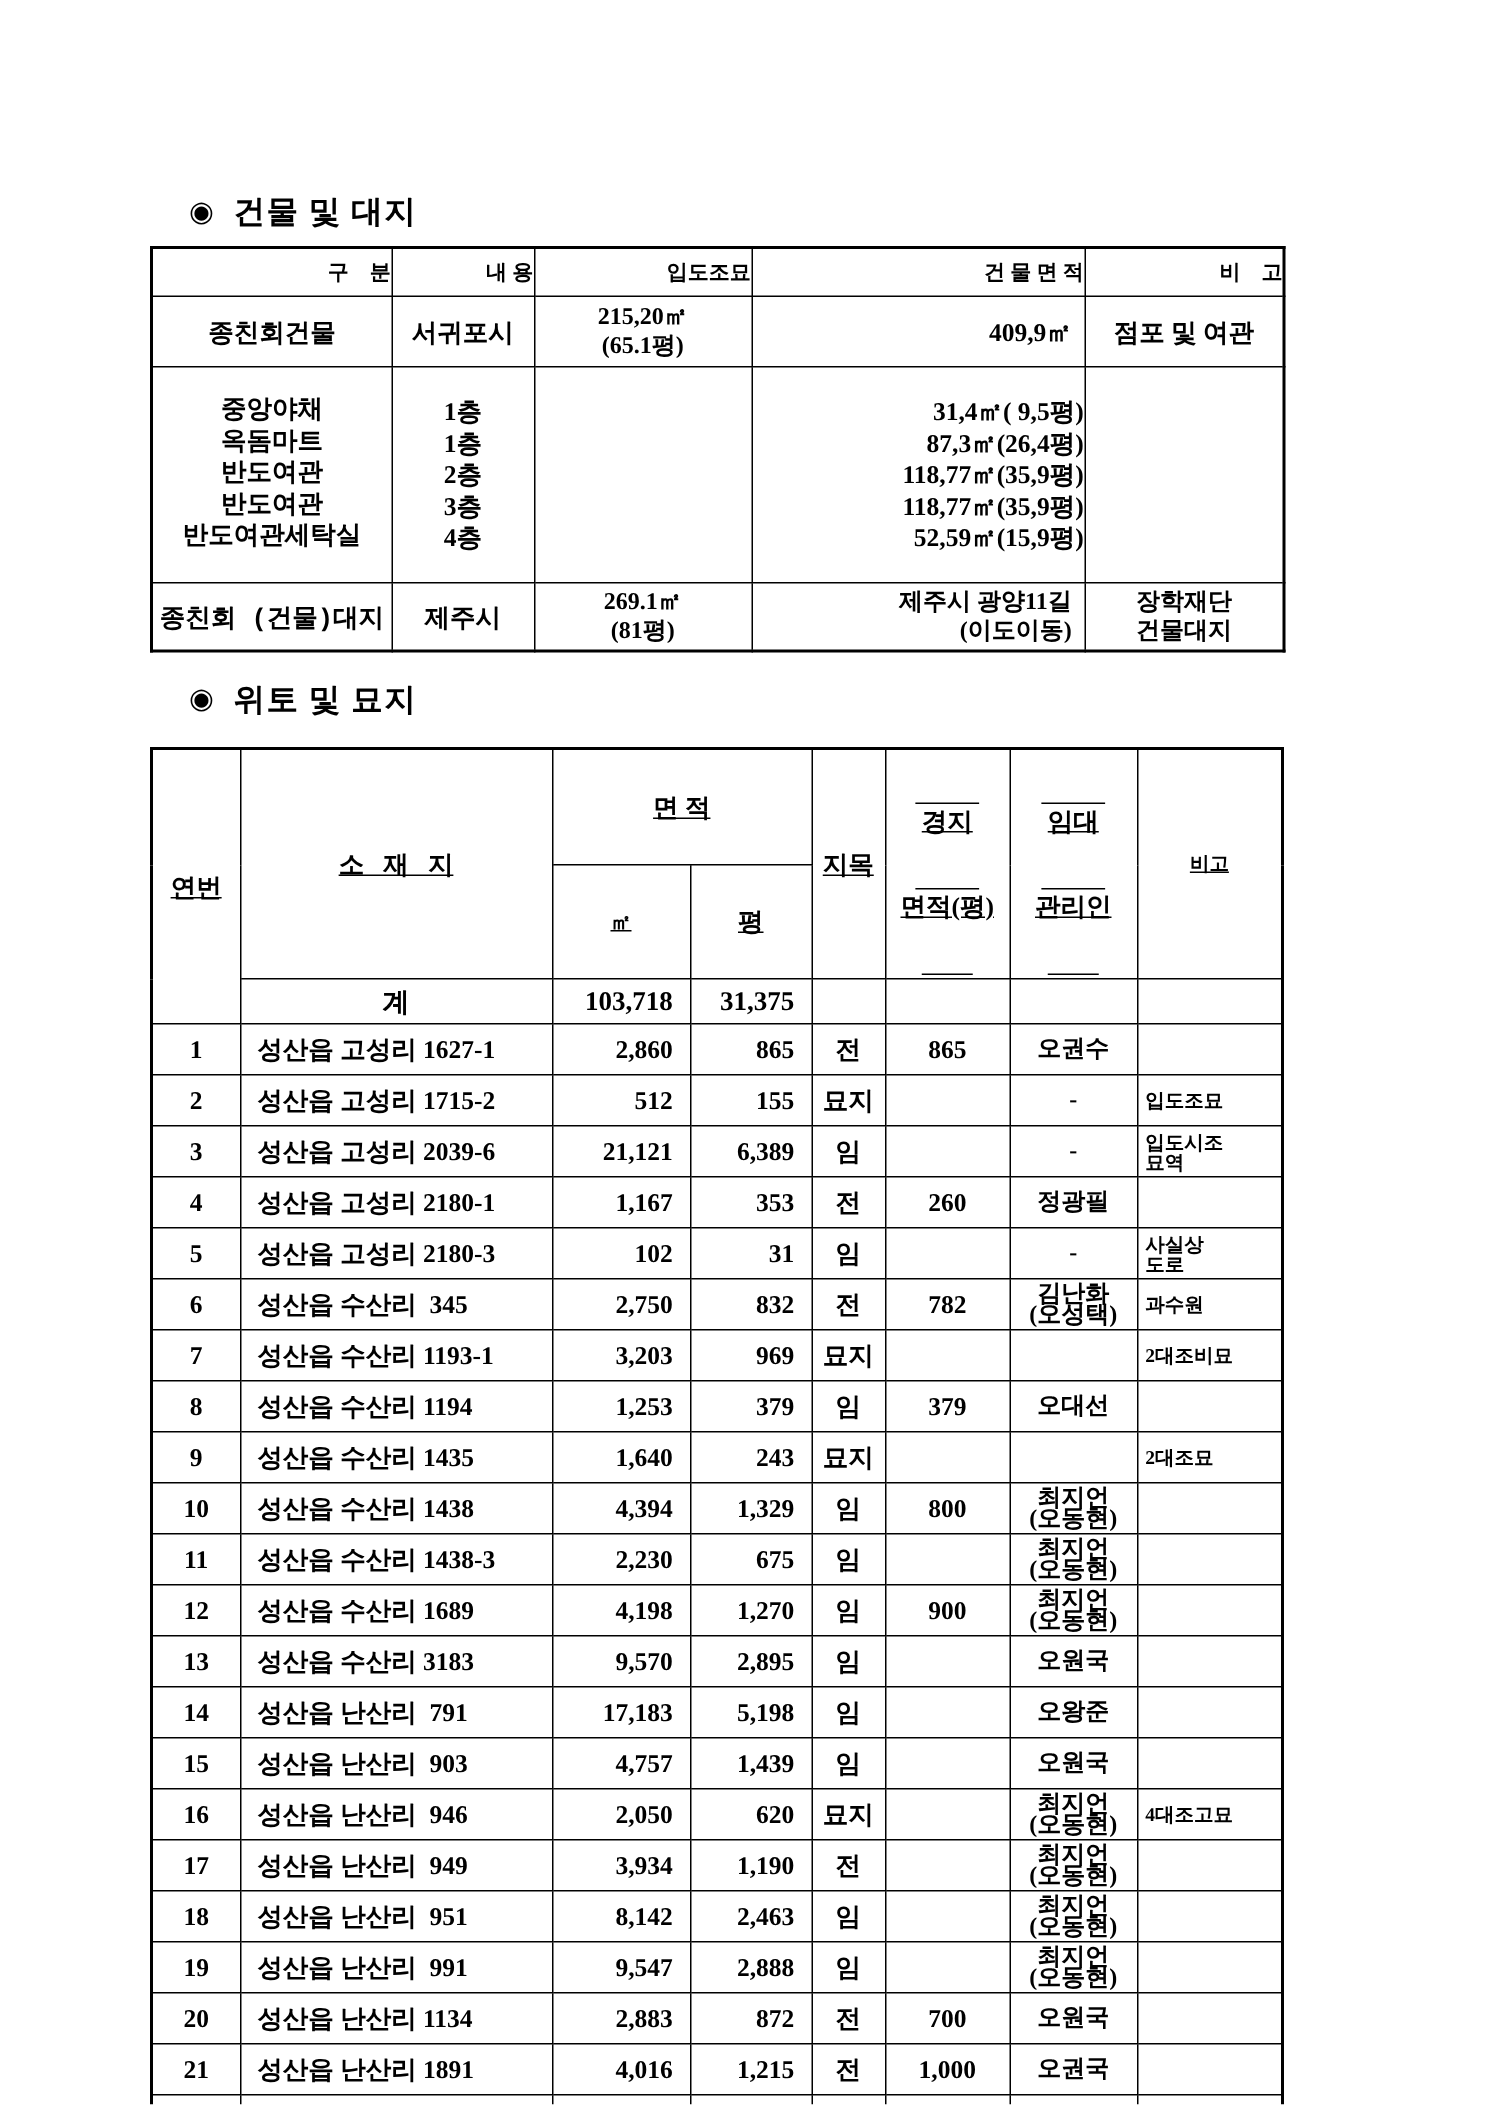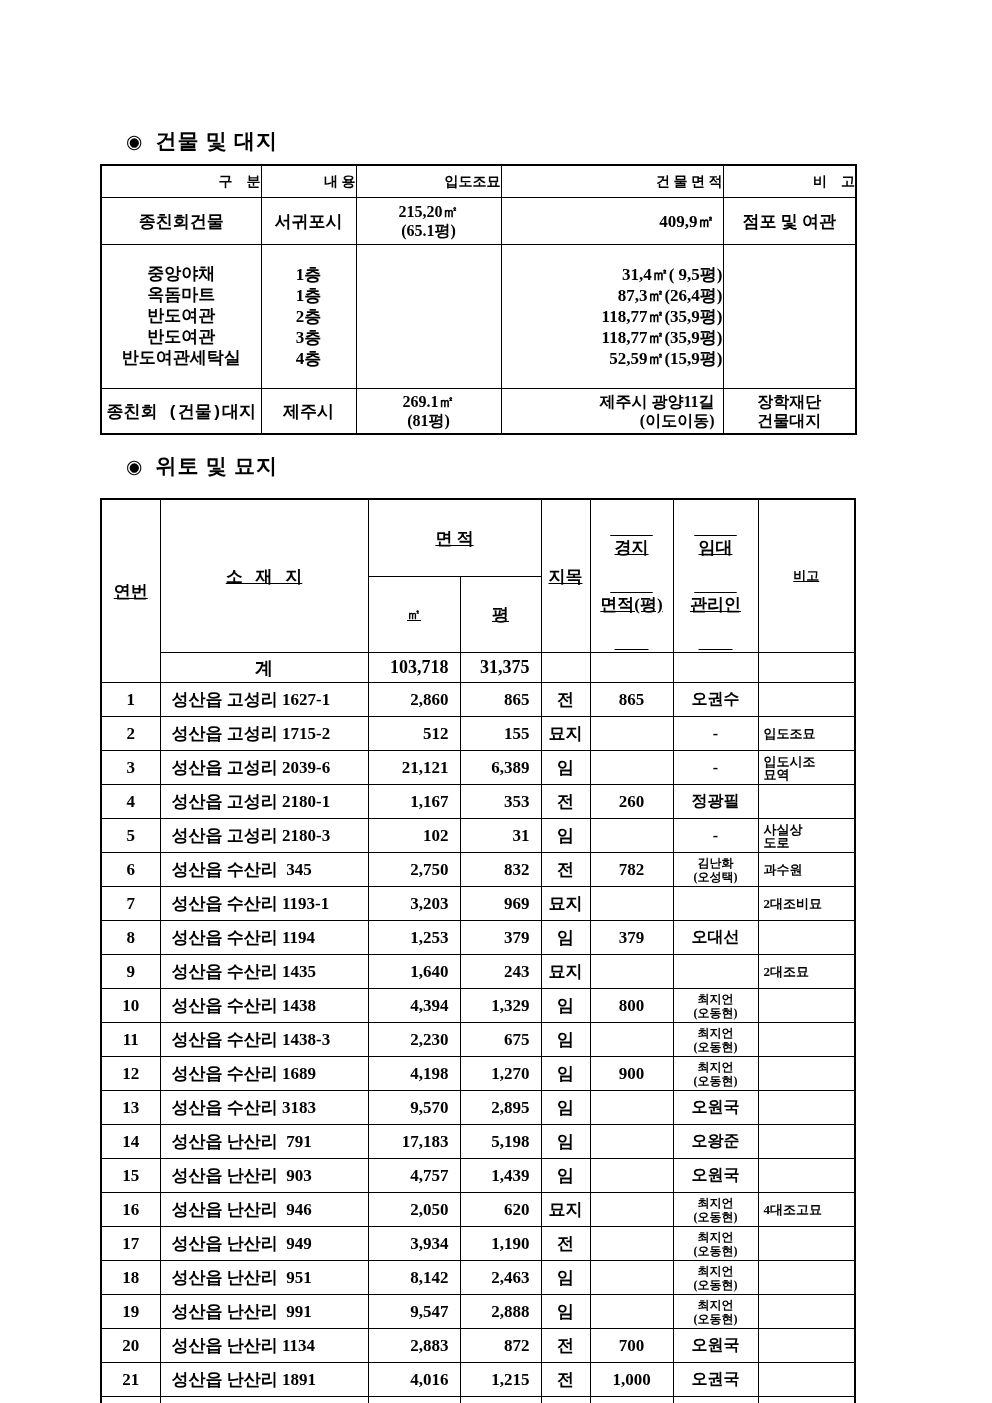--- a/index.html
+++ b/index.html
@@ -38,21 +38,21 @@
   .t2 .h-unit{font-size:14px;}
   .t2 .h-note{font-size:13px;}
   .t2 .h-twoline{line-height:19px;font-size:17px;}
   .t2 .row-total td{height:29px;font-size:18px;}
   .t2 td{height:29px;font-size:17px;}
   .t2 .c-no{text-align:center;}
   .t2 .c-loc{text-align:left;padding-left:11px;white-space:pre;}
   .t2 .c-m2,.t2 .c-py{text-align:right;padding-right:11px;}
   .t2 .c-cat,.t2 .c-farm{text-align:center;}
   .t2 .c-mgr{text-align:center;font-size:16px;}
-  .t2 .c-mgr.two-line{font-size:12px;line-height:14px;padding:1px 0;}
+  .t2 .c-mgr.two-line{font-size:16px;line-height:14px;padding:1px 0;}
   .t2 .c-note{font-size:13px;line-height:13px;padding:2px 5px;}
   .t2 .l1,.t2 .l2{display:block;}
 
   .page-number{position:absolute;top:1305px;left:0;width:992px;text-align:center;font-size:15px;white-space:pre;}
 </style>
 </head>
 <body>
 
 <div class="page">
   <div class="content">

